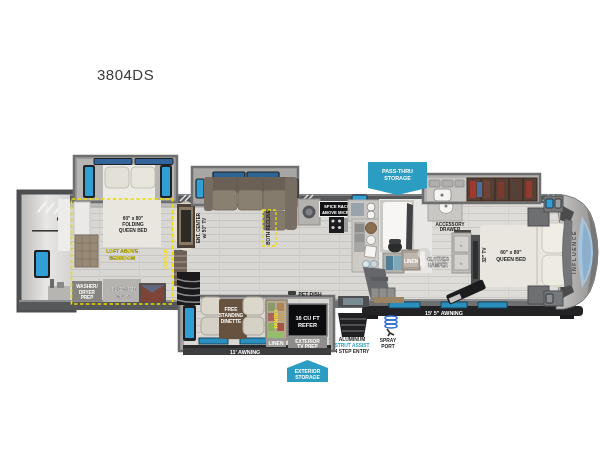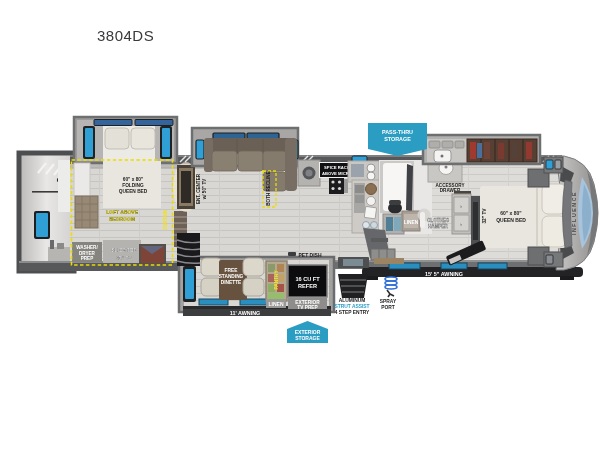--- a/index.html
+++ b/index.html
@@ -1,16 +1,16 @@
 <!DOCTYPE html>
 <html><head>
 <meta charset="utf-8">
 <style>
 html,body{margin:0;padding:0;background:#ffffff;}
-#page{width:600px;height:370px;position:relative;font-family:"Liberation Sans",sans-serif;}
+#page{width:600px;height:370px;position:relative;font-family:"Liberation Sans",sans-serif;margin-top:39px;}
 svg{position:absolute;top:0;left:0;}
 text{font-family:"Liberation Sans",sans-serif;}
 </style>
 </head>
 <body>
 <div id="page">
 <svg width="600" height="450" viewBox="0 0 600 450">
 <defs>
 <pattern id="plank" width="40" height="7" patternUnits="userSpaceOnUse">
 <rect width="40" height="7" fill="#d9d7d3"></rect>

